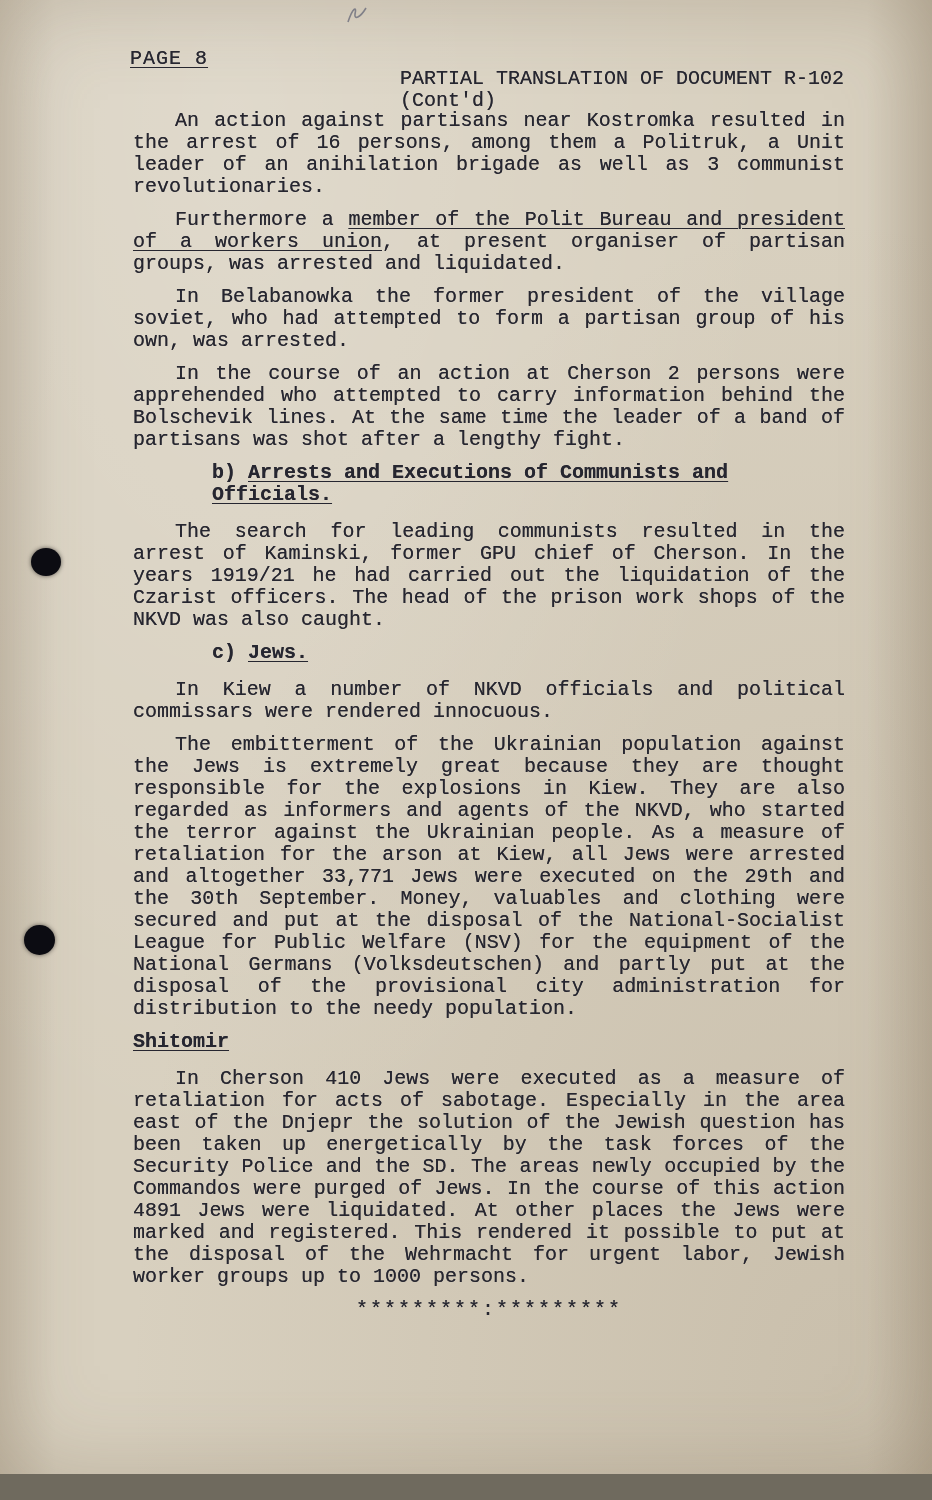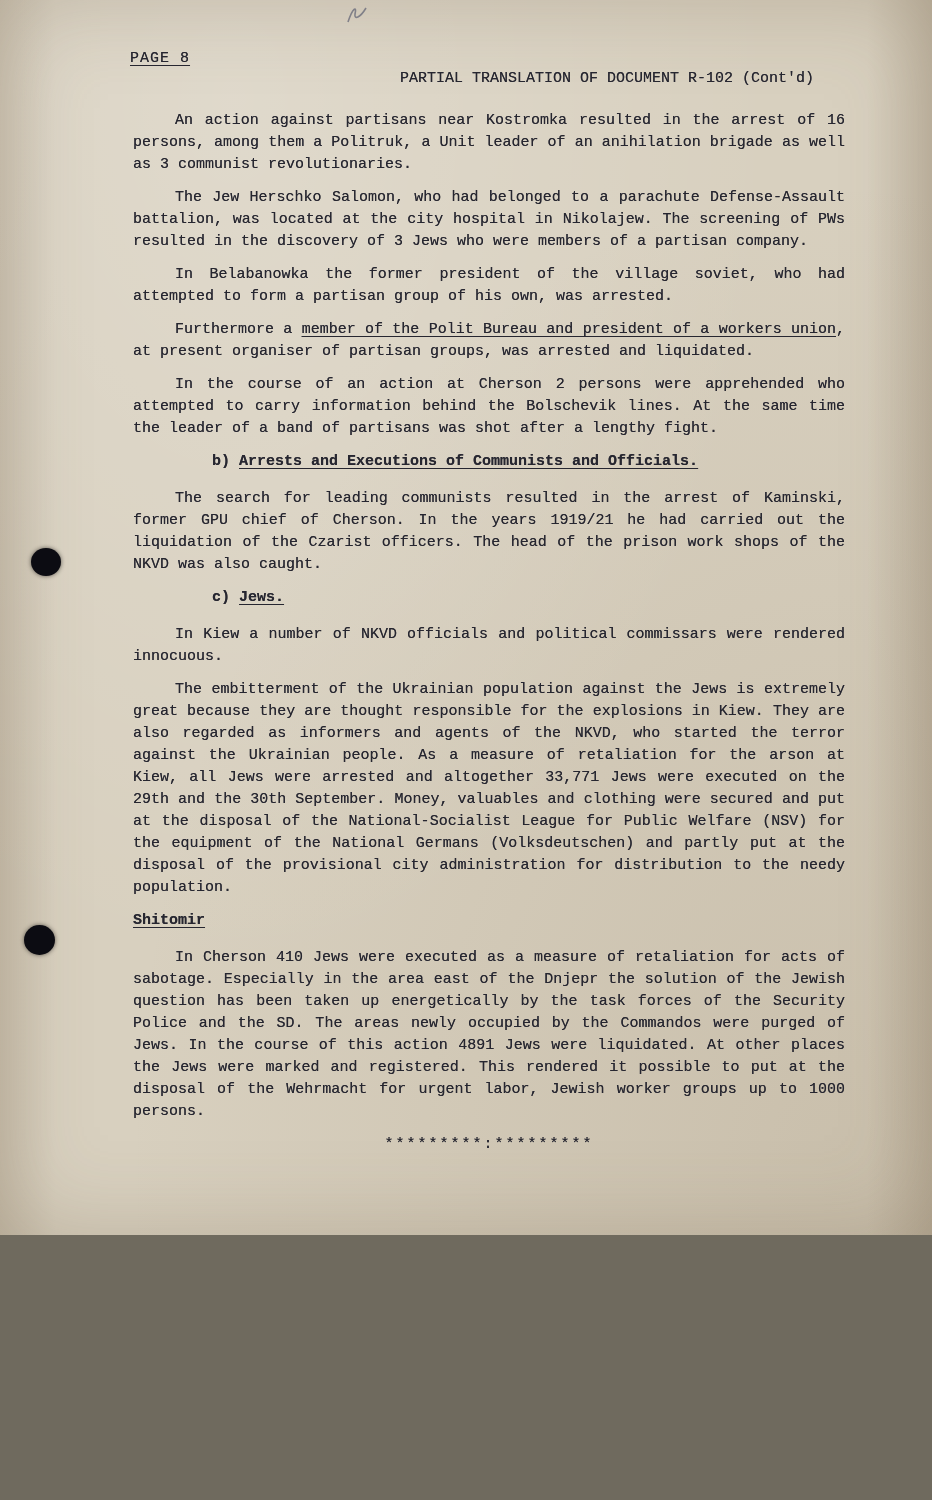--- a/index.html
+++ b/index.html
@@ -1,30 +1,30 @@
 <!DOCTYPE html>
 <html style="--paper: #d8d0bf; --ink: #262630;"><head>
 <meta charset="utf-8">
 <style>
   html, body { margin: 0; padding: 0; background: #6f6a5e; }
   .page {
     position: relative;
     width: 932px;
-    height: 1235px;
+    height: 1474px;
     margin: 0 auto;
     background-color: var(--paper, #d8d0bf);
     background-image:
       radial-gradient(ellipse at 25% 8%, rgba(255,255,255,0.20), transparent 55%),
       radial-gradient(ellipse at 90% 95%, rgba(135,115,85,0.18), transparent 60%),
       linear-gradient(90deg, rgba(120,100,75,0.14), rgba(0,0,0,0) 6%, rgba(0,0,0,0) 93%, rgba(120,100,75,0.20));
     box-shadow: inset 0 0 90px rgba(110,95,70,0.28);
     overflow: hidden;
     font-family: "Liberation Mono", "DejaVu Sans Mono", monospace;
     color: var(--ink, #262630);
-    font-size: 15px;
+    font-size: 20px;
     line-height: 22px;
     text-shadow: 0 0 0.6px rgba(38,38,48,0.75);
   }
   .u { text-decoration: underline; text-decoration-thickness: 1.4px; text-underline-offset: 3px; }
   .page-num { position: absolute; left: 130px; top: 48px; letter-spacing: 1px; }
   .doc-title { position: absolute; left: 400px; top: 40px; margin-top: 28px; }
   .body-col { position: absolute; left: 133px; top: 110px; width: 712px; }
   .block { margin: 0 0 11px 0; }
   .para { text-indent: 42px; text-align: justify; }
   .heading-sub { margin: 6px 0 15px 79px; font-weight: bold; }
@@ -52,23 +52,22 @@
   </div>
 
   <div class="hole hole-1"></div>
   <div class="hole hole-2"></div>
 
   <span class="page-num u">PAGE 8</span>
   <span class="doc-title">PARTIAL TRANSLATION OF DOCUMENT R-102 (Cont'd)</span>
 
   <div class="body-col">
       <div class="block para"><span>An action against partisans near Kostromka resulted in the arrest of 16 persons, among them a Politruk, a Unit leader of an anihilation brigade as well as 3 communist revolutionaries.</span></div>
-      <div class="block para"><span>The Jew Herschko Salomon, who had belonged to a parachute Defense-Assault battalion, was located at the city hospital in Nikolajew.  The screening of PWs resulted in the discovery of 3 Jews who were members of a partisan company.</span></div>
+      <div class="block para"><span>Furthermore a </span><span class="u">member of the Polit Bureau and president of a workers union</span><span>, at present organiser of partisan groups, was arrested and liquidated.</span></div>
       <div class="block para"><span>In Belabanowka the former president of the village soviet, who had attempted to form a partisan group of his own, was arrested.</span></div>
-      <div class="block para"><span>Furthermore a </span><span class="u">member of the Polit Bureau and president of a workers union</span><span>, at present organiser of partisan groups, was arrested and liquidated.</span></div>
       <div class="block para"><span>In the course of an action at Cherson 2 persons were apprehended who attempted to carry information behind the Bolschevik lines.  At the same time the leader of a band of partisans was shot after a lengthy fight.</span></div>
       <div class="block heading-sub"><span>b)  </span><span class="u">Arrests and Executions of Communists and Officials.</span></div>
       <div class="block para"><span>The search for leading communists resulted in the arrest of Kaminski, former GPU chief of Cherson.  In the years 1919/21 he had carried out the liquidation of the Czarist officers.  The head of the prison work shops of the NKVD was also caught.</span></div>
       <div class="block heading-sub"><span>c)  </span><span class="u">Jews.</span></div>
       <div class="block para"><span>In Kiew a number of NKVD officials and political commissars were rendered innocuous.</span></div>
       <div class="block para"><span>The embitterment of the Ukrainian population against the Jews is extremely great because they are thought responsible for the explosions in Kiew.  They are also regarded as informers and agents of the NKVD, who started the terror against the Ukrainian people.  As a measure of retaliation for the arson at Kiew, all Jews were arrested and altogether 33,771 Jews were executed on the 29th and the 30th September.  Money, valuables and clothing were secured and put at the disposal of the National-Socialist League for Public Welfare (NSV) for the equipment of the National Germans (Volksdeutschen) and partly put at the disposal of the provisional city administration for distribution to the needy population.</span></div>
       <div class="block heading-left"><span class="u">Shitomir</span></div>
       <div class="block para"><span>In Cherson 410 Jews were executed as a measure of retaliation for acts of sabotage.  Especially in the area east of the Dnjepr the solution of the Jewish question has been taken up energetically by the task forces of the Security Police and the SD.  The areas newly occupied by the Commandos were purged of Jews.  In the course of this action 4891 Jews were liquidated.  At other places the Jews were marked and registered.  This rendered it possible to put at the disposal of the Wehrmacht for urgent labor, Jewish worker groups up to 1000 persons.</span></div>
       <div class="block stars"><span>*********:*********</span></div>
     </div>

